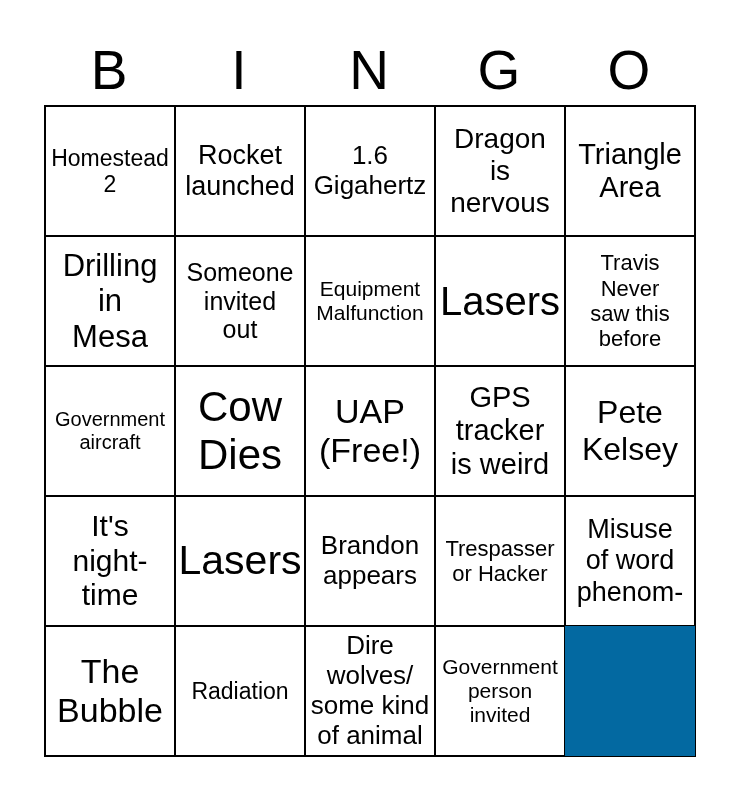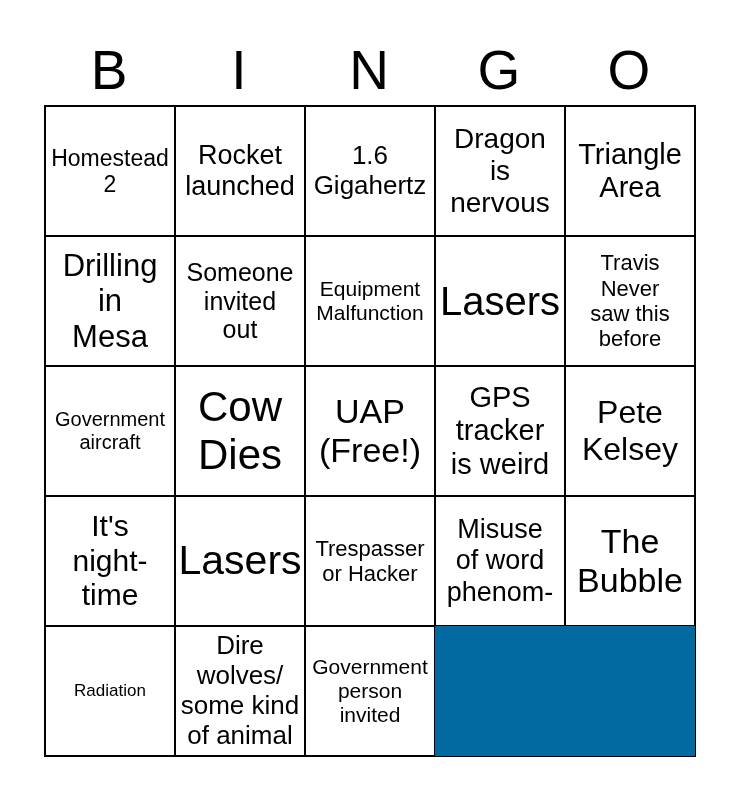--- a/index.html
+++ b/index.html
@@ -105,29 +105,31 @@
   <div class="cell" style="font-size:29px">GPS
 tracker
 is weird</div>
   <div class="cell" style="font-size:32px">Pete
 Kelsey</div>
 
   <div class="cell" style="font-size:30px">It's
 night-
 time</div>
   <div class="cell" style="font-size:41px">Lasers</div>
+  <div class="cell" style="font-size:26px">Brandon
+appears</div>
   <div class="cell" style="font-size:22px">Trespasser
 or Hacker</div>
   <div class="cell" style="font-size:27px">Misuse
 of word
 phenom-</div>
 
   <div class="cell" style="font-size:34px">The
 Bubble</div>
-  <div class="cell" style="font-size:17px">Radiation</div>
+  <div class="cell" style="font-size:23px">Radiation</div>
   <div class="cell" style="font-size:26px">Dire
 wolves/
 some kind
 of animal</div>
   <div class="cell" style="font-size:21px">Government
 person
 invited</div>
 </div>
 
 </body></html>

